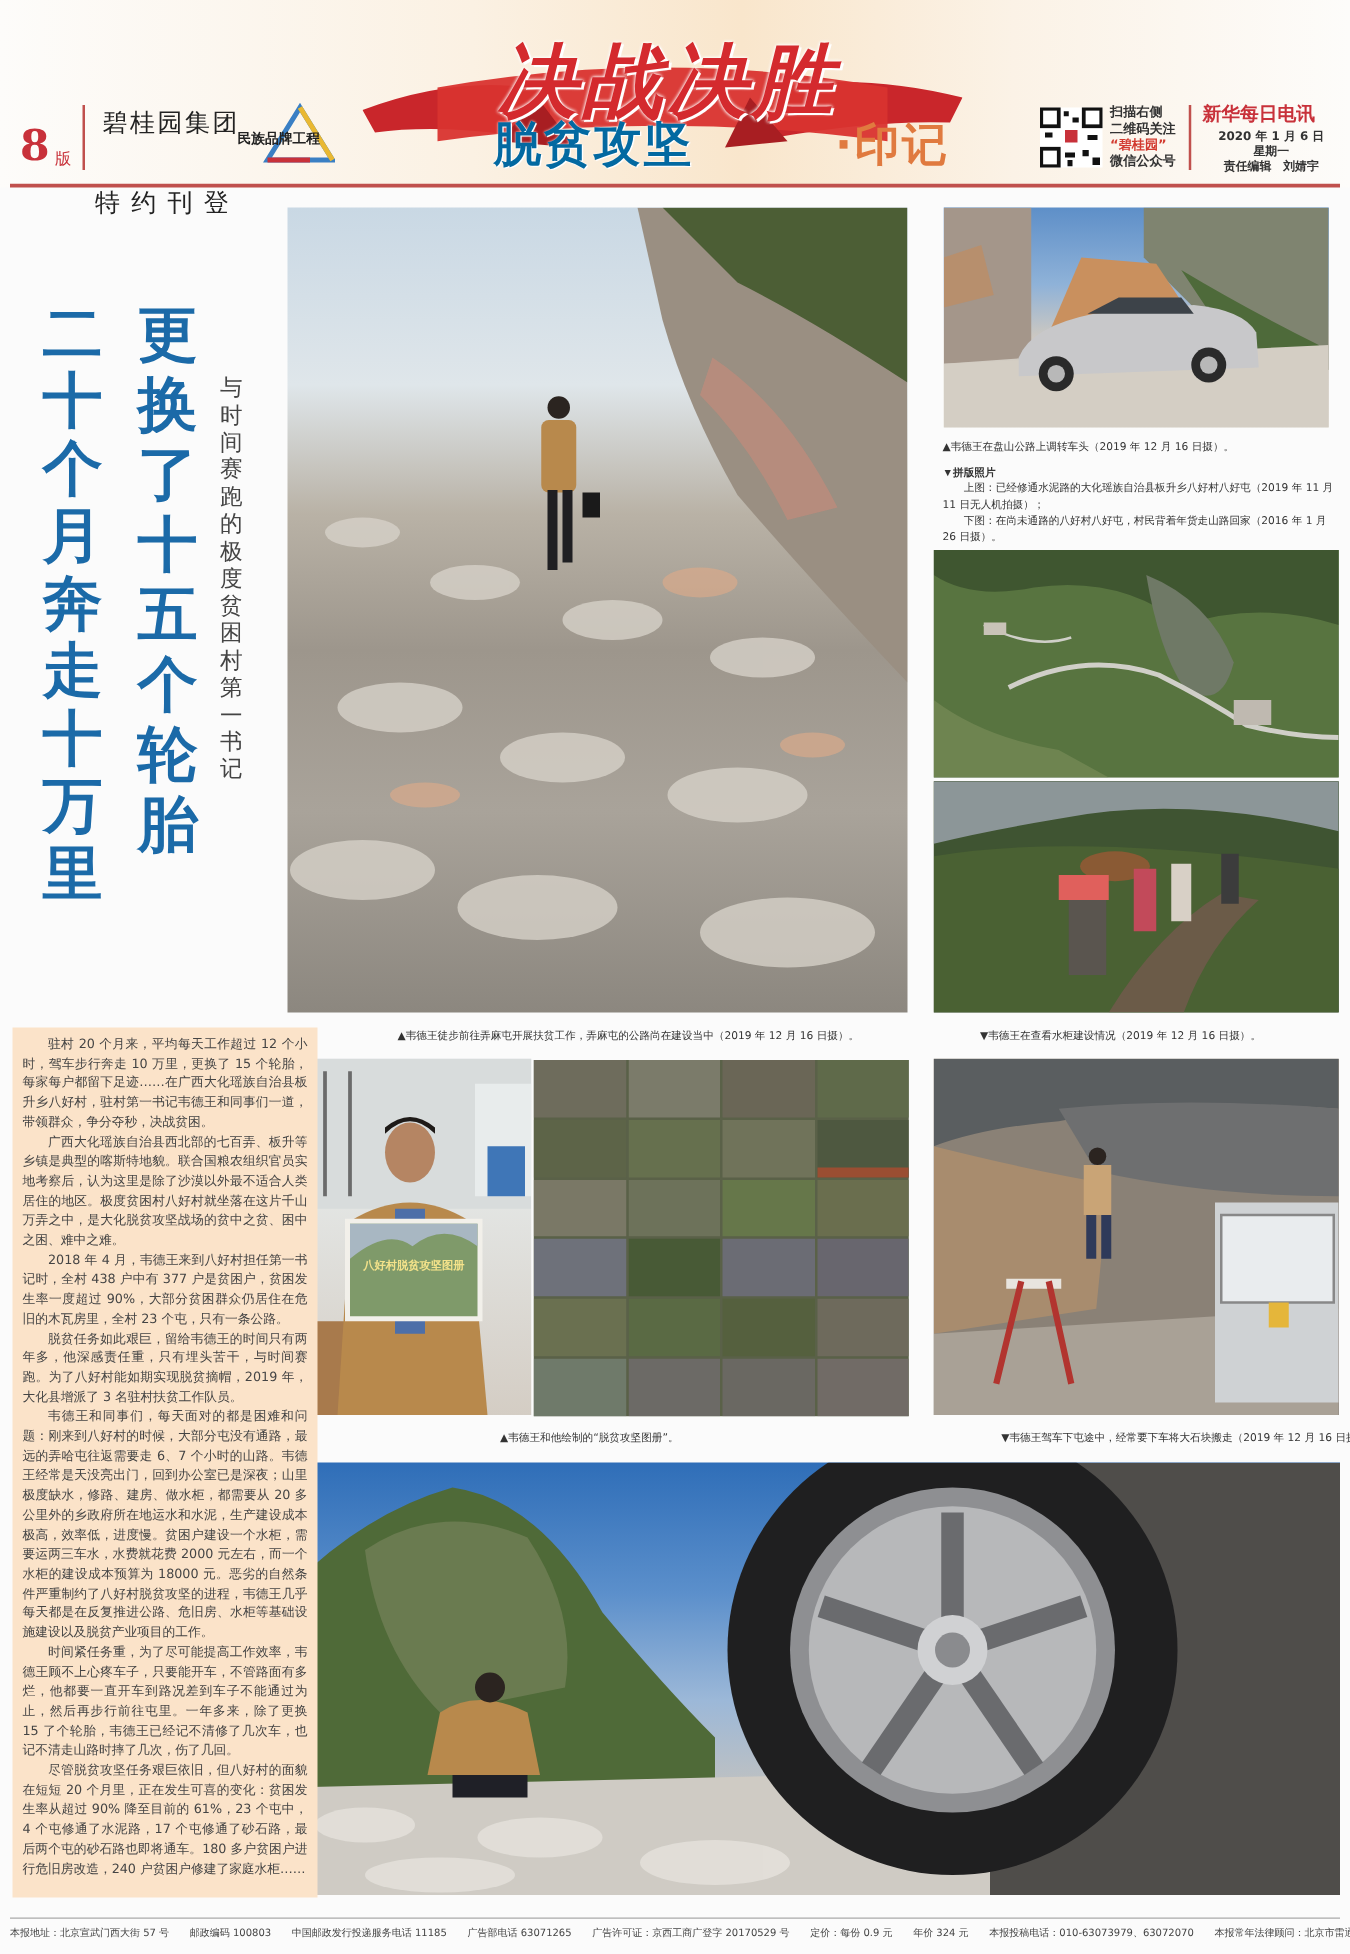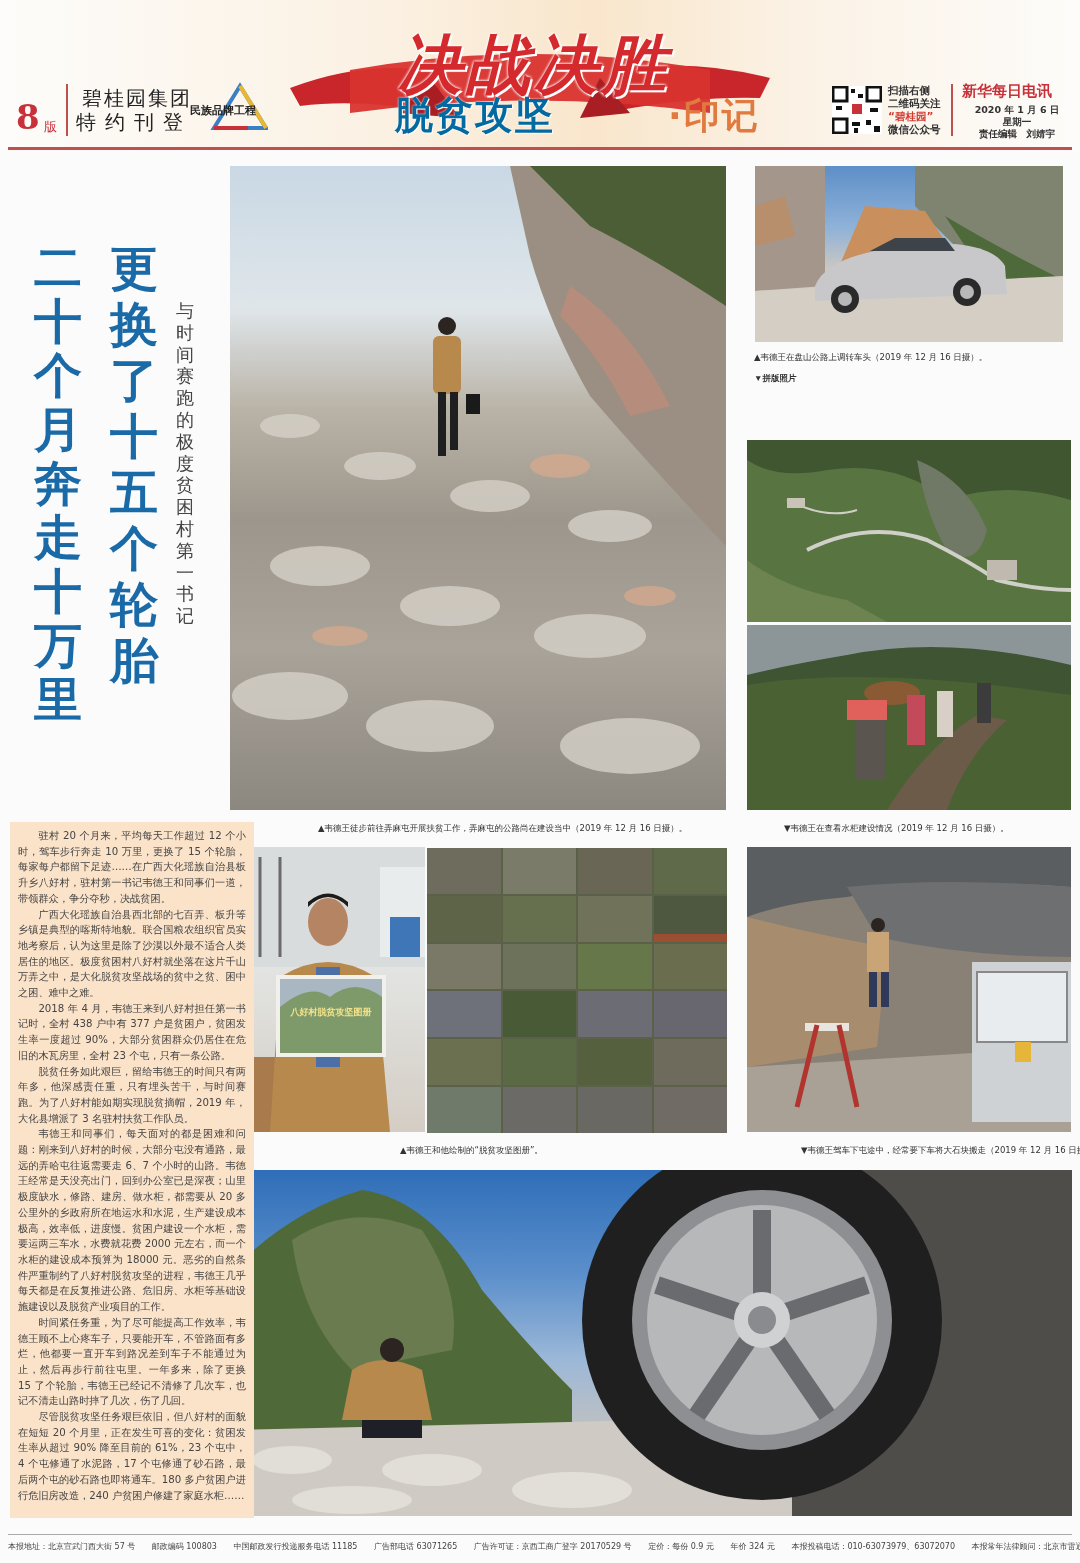--- a/index.html
+++ b/index.html
@@ -5,21 +5,21 @@
   html,body{margin:0;padding:0;}
   body{width:1080px;height:1563px;background:#fbfbfb;position:relative;overflow:hidden;font-family:"DejaVu Sans","Liberation Sans",sans-serif;color:#333;}
   .abs{position:absolute;}
   
   .masthead{left:0;top:0;width:1080px;height:150px;background:linear-gradient(90deg,#fdfcfa 0%,#fbf1e3 35%,#f9e6cc 55%,#fbf2e6 75%,#fdfcfa 100%);}
   .mast-rule{left:8px;top:147px;width:1064px;height:3px;background:#c0504d;}
   .page-num{left:16px;top:98px;font-family:"DejaVu Serif","Liberation Serif",serif;font-weight:bold;color:#c8313a;font-size:34px;line-height:38px;}
   .page-ban{left:44px;top:118px;font-family:"DejaVu Serif",serif;color:#c8313a;font-size:13px;}
   .vsep{width:2px;background:#c0504d;}
   .sponsor{left:76px;top:86px;font-weight:normal;font-size:20px;letter-spacing:2px;line-height:24px;color:#222;text-align:right;}
-  .sponsor div:last-child{letter-spacing:9px;}
+  .sponsor div:last-child{letter-spacing:9px;margin-top:40px;}
   .brand-logo{left:188px;top:82px;width:80px;height:50px;}
   .brand-logo svg{width:80px;height:50px;}
   .banner{left:290px;top:18px;width:480px;height:120px;}
   .title-cal{left:398px;top:22px;font-family:"DejaVu Serif",serif;font-style:italic;font-weight:bold;font-size:64px;color:#d42a2e;letter-spacing:4px;text-shadow:0 0 3px #fff,0 0 3px #fff,2px 2px 0 #fff;}
   .title-sub{left:395px;top:90px;font-weight:bold;font-size:38px;color:#0369a1;letter-spacing:2px;text-shadow:0 0 2px #fff,1px 1px 0 #fff;}
   .title-mark{left:668px;top:92px;font-weight:bold;font-size:36px;color:#e07a3f;letter-spacing:2px;}
   .qr{left:832px;top:86px;width:50px;height:48px;background:#fff;}
   .qr-text{left:888px;top:84px;font-size:10.5px;line-height:13px;color:#333;font-weight:bold;}
   .qr-text .hl{color:#d23a2f;}
   .agency{left:962px;top:82px;font-family:"DejaVu Serif",serif;font-weight:bold;font-size:15px;color:#c8313a;}
@@ -170,20 +170,22 @@
     <path d="M115,85 L140,72 L190,72 L200,85 Z" fill="#3d4349"></path>
     <circle cx="90" cy="133" r="14" fill="#2a2a2a"></circle>
       <circle cx="90" cy="133" r="7" fill="#b8b8b8"></circle>
     <circle cx="212" cy="126" r="14" fill="#2a2a2a"></circle>
       <circle cx="212" cy="126" r="7" fill="#b8b8b8"></circle>
   </svg>
 </div>
 <div class="abs caption" style="left:754px;top:352px;">▲韦德王在盘山公路上调转车头（2019 年 12 月 16 日摄）。</div>
 <div class="abs inset-caption">
   <div class="t">▼拼版照片</div>
+  <div class="ind">上图：已经修通水泥路的大化瑶族自治县板升乡八好村八好屯（2019 年 11 月 11 日无人机拍摄）；</div>
+  <div class="ind">下图：在尚未通路的八好村八好屯，村民背着年货走山路回家（2016 年 1 月 26 日摄）。</div>
 </div>
 
 <div class="abs photo" style="left:747px;top:440px;width:324px;height:182px;background:#4f6a3c;">
   <svg width="324" height="182" viewBox="0 0 324 182">
     <rect width="324" height="182" fill="#587440"></rect>
     <path d="M0,0 L324,0 L324,60 Q260,40 200,60 Q150,20 80,30 Q30,40 0,20 Z" fill="#3f5630"></path>
     <path d="M170,20 Q220,40 240,90 Q230,130 200,110 Q180,80 170,20 Z" fill="#6f7966"></path>
     <path d="M60,110 Q120,80 180,100 Q220,120 250,140 Q290,150 324,150" stroke="#d0cfc8" stroke-width="4" fill="none"></path>
     <path d="M40,60 Q80,80 110,70" stroke="#cfcfc8" stroke-width="2" fill="none"></path>
     <rect x="240" y="120" width="30" height="20" fill="#bfb9b0"></rect>

